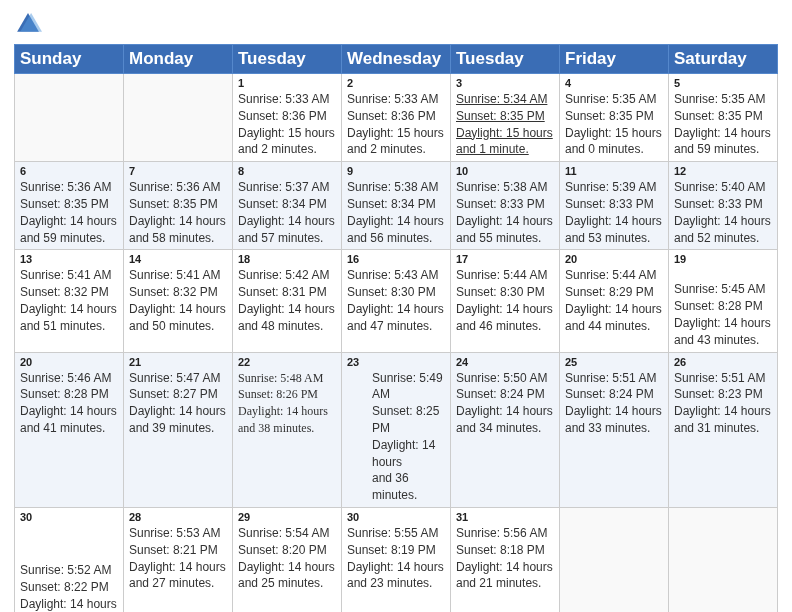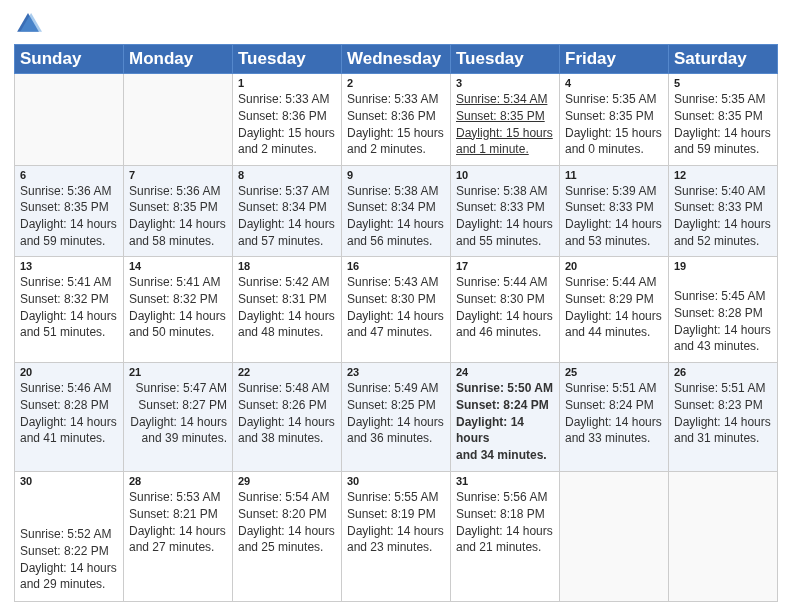--- a/index.html
+++ b/index.html
@@ -279,42 +279,42 @@
         <tr>
           <td>
             <span class="day-num">20</span>
             <div class="day-info" style="white-space: pre-line;">Sunrise: 5:46 AM
 Sunset: 8:28 PM
 Daylight: 14 hours
 and 41 minutes.</div>
           </td>
           <td>
             <span class="day-num">21</span>
-            <div class="day-info" style="white-space: pre-line; text-align: right;">Sunrise: 5:47 AM
+            <div class="day-info" style="white-space: pre-line;">Sunrise: 5:47 AM
 Sunset: 8:27 PM
 Daylight: 14 hours
 and 39 minutes.</div>
           </td>
           <td>
             <span class="day-num">22</span>
-            <div class="day-info" style="white-space: pre-line;">Sunrise: 5:48 AM
+            <div class="day-info" style="white-space: pre-line; font-family: Liberation Serif, serif;">Sunrise: 5:48 AM
 Sunset: 8:26 PM
 Daylight: 14 hours
 and 38 minutes.</div>
           </td>
           <td>
             <span class="day-num">23</span>
-            <div class="day-info" style="white-space: pre-line;">Sunrise: 5:49 AM
+            <div class="day-info" style="white-space: pre-line; margin-left: 25px;">Sunrise: 5:49 AM
 Sunset: 8:25 PM
 Daylight: 14 hours
 and 36 minutes.</div>
           </td>
           <td>
             <span class="day-num">24</span>
-            <div class="day-info" style="white-space: pre-line; font-weight: bold;">Sunrise: 5:50 AM
+            <div class="day-info" style="white-space: pre-line;">Sunrise: 5:50 AM
 Sunset: 8:24 PM
 Daylight: 14 hours
 and 34 minutes.</div>
           </td>
           <td>
             <span class="day-num">25</span>
             <div class="day-info" style="white-space: pre-line;">Sunrise: 5:51 AM
 Sunset: 8:24 PM
 Daylight: 14 hours
 and 33 minutes.</div>

